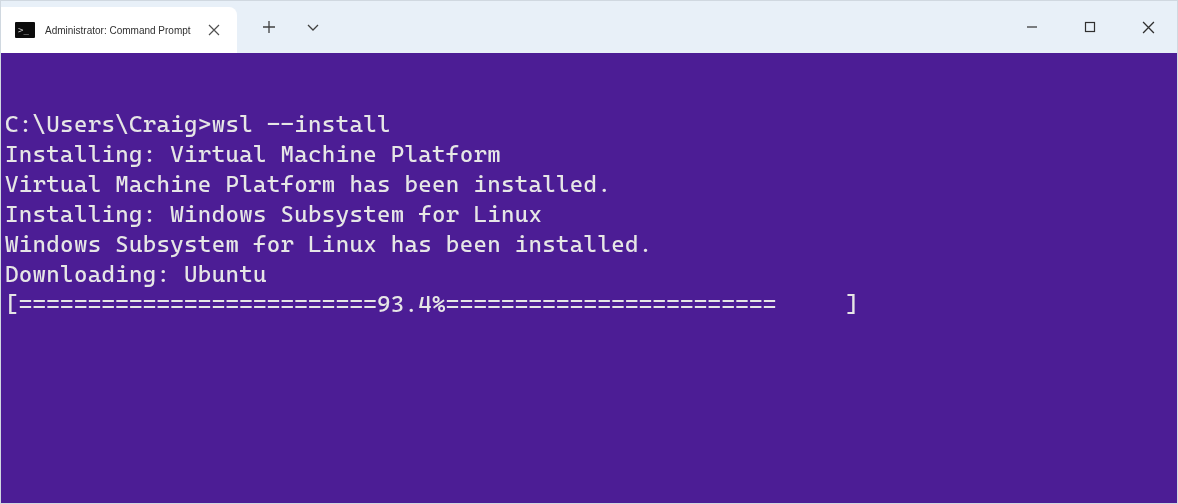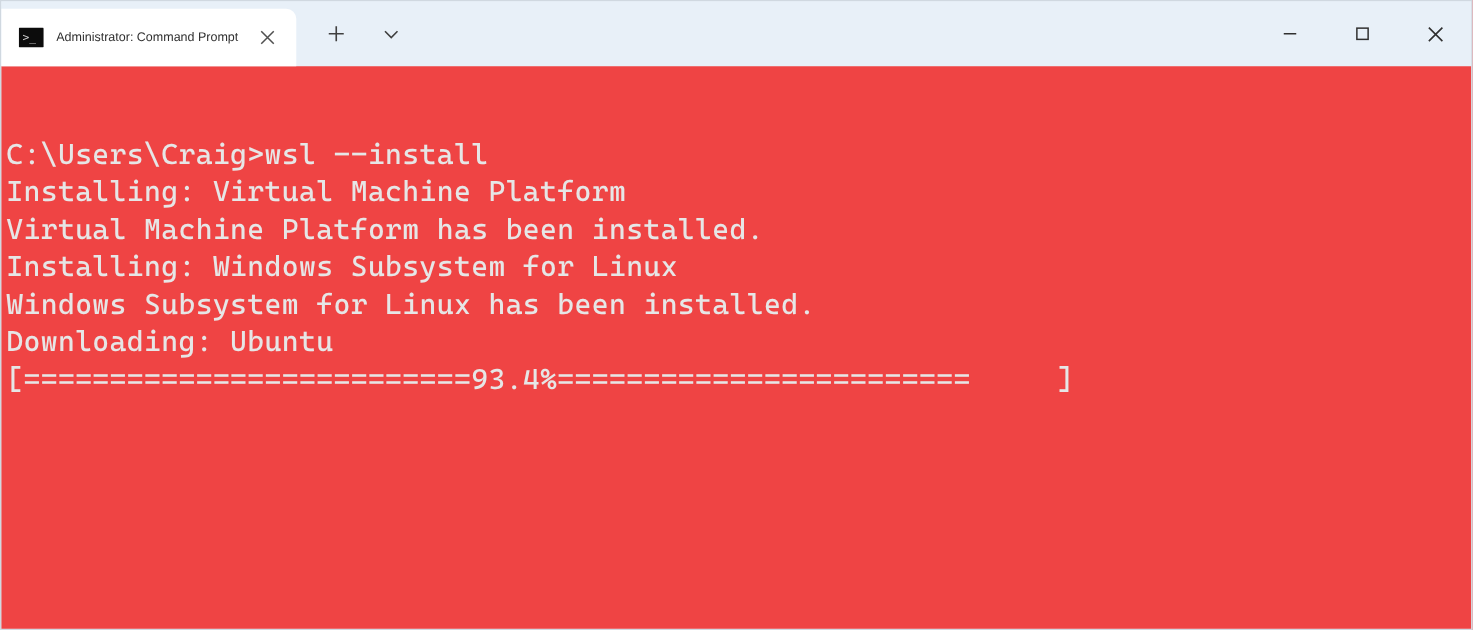--- a/index.html
+++ b/index.html
@@ -75,21 +75,21 @@
     }
     .win-btn {
       width: 58px;
       display: flex;
       align-items: center;
       justify-content: center;
       color: #303030;
       cursor: pointer;
     }
     .terminal {
-      background: #ef4444;
+      background: #4c1d95;
       color: #e6e6e6;
       height: calc(504px - 52px);
       padding: 26px 0 0 4px;
       font-family: "Cascadia Mono", "Consolas", monospace;
       font-size: 23px;
       line-height: 30px;
       letter-spacing: 0.3px;
       white-space: pre;
       overflow: hidden;
     }

